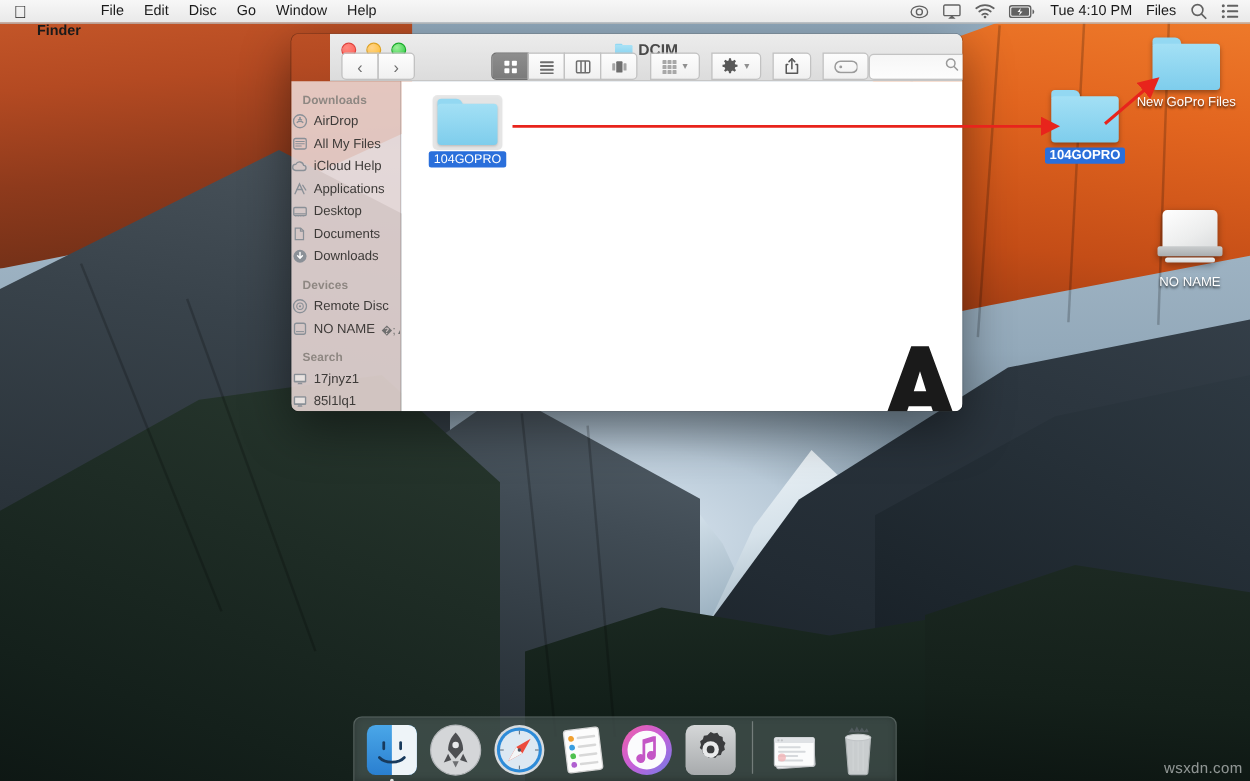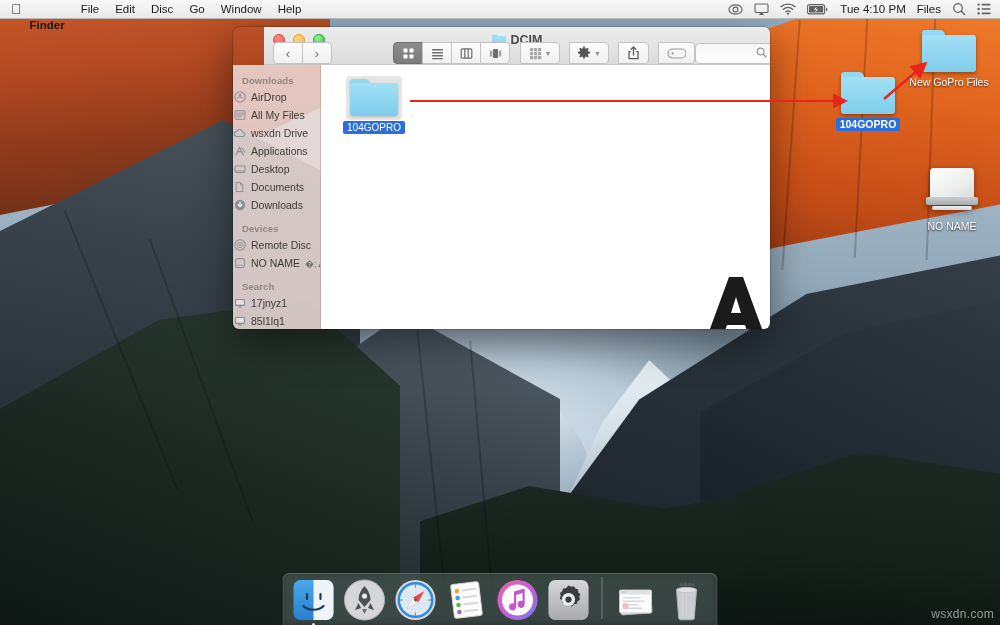--- a/index.html
+++ b/index.html
@@ -531,21 +531,21 @@
         </span>
         <span>All My Files</span>
       </div>
 
       <div class="sb-item">
         <span class="sb-ico">
           <svg width="13" height="12" viewBox="0 0 13 12">
               <path d="M3.6 9.4a2.5 2.5 0 0 1 .1-5 3.3 3.3 0 0 1 6.2.9 2 2 0 0 1-.3 4.1z" fill="none" stroke="#8a9097" stroke-width="1.05" stroke-linejoin="round"></path>
             </svg>
         </span>
-        <span>wsxdn Drive</span>
+        <span>iCloud Help</span>
       </div>
 
       <div class="sb-item">
         <span class="sb-ico">
           <svg width="12" height="12" viewBox="0 0 12 12">
               <g fill="none" stroke="#8a9097" stroke-width="1.1" stroke-linecap="round">
                 <path d="M2 10 L5.6 2.2 L9.2 10"></path>
                 <path d="M8.2 3.2 L10.6 7"></path>
                 <path d="M3.6 6.6h4"></path>
               </g>

